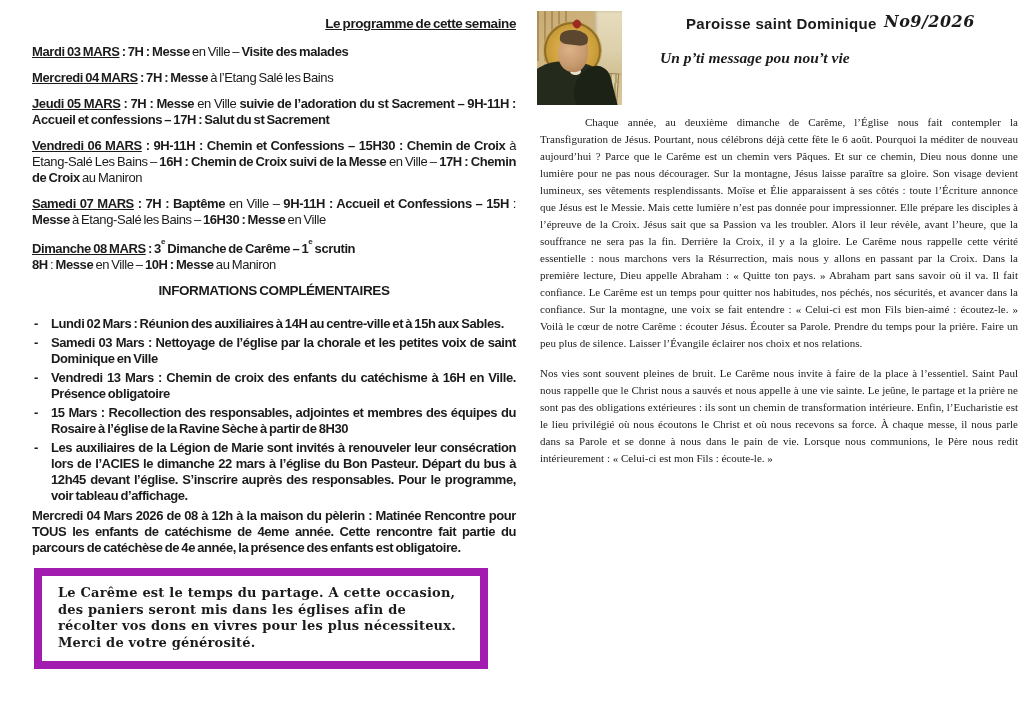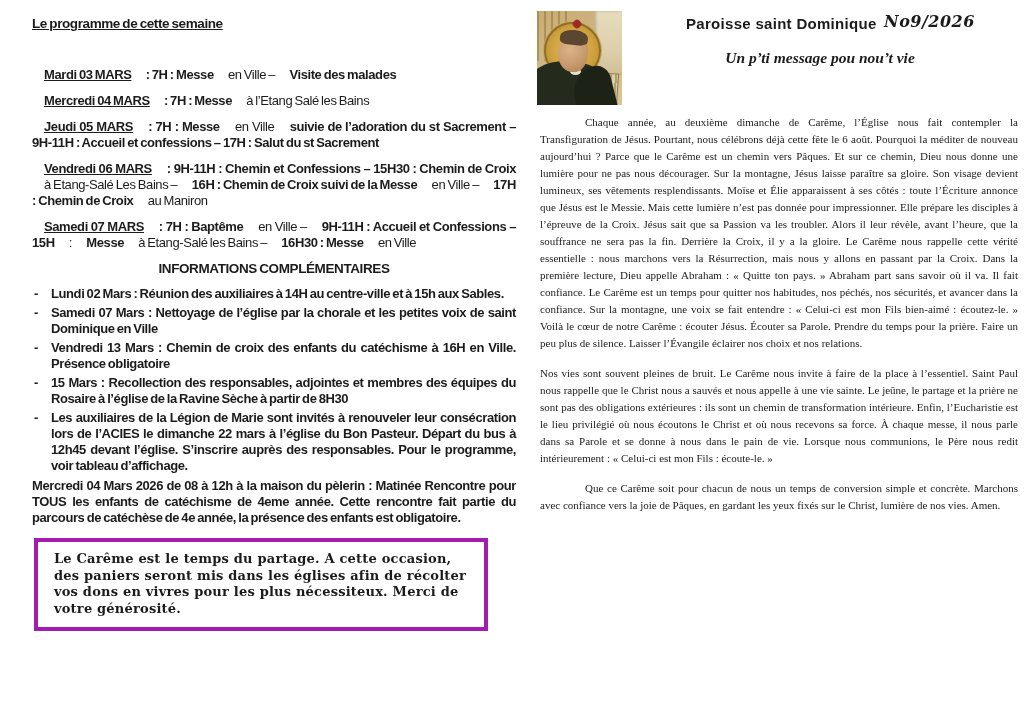--- a/index.html
+++ b/index.html
@@ -7,55 +7,55 @@
   body { position:relative; color:#1b1b1b; overflow:hidden; }
 
   
   .col-left {
     position:absolute; left:32px; top:16px; width:484px;
     font-family:"Liberation Sans", sans-serif;
     font-size:13px; line-height:16px; font-weight:bold;
     letter-spacing:-0.4px; word-spacing:-1px;
   }
   .left-title {
-    text-align:left; font-size:13.5px; margin-bottom:35px;
+    text-align:right; font-size:13.5px; margin-bottom:12px;
   }
   .u { text-decoration:underline; }
   .b { font-weight:bold; }
   .sched { text-align:justify; margin-bottom:10px; font-weight:normal; }
-  .sched span { font-weight:normal;margin-left:12px; }
+  .sched span { font-weight:normal; }
   .sched span.b { font-weight:bold; }
   sup { font-size:62%; position:relative; top:-0.45em; font-weight:bold; }
-  .info-title { text-align:center; font-size:13.5px; margin:3px 0 9px 0; }
+  .info-title { text-align:center; font-size:13.5px; margin:3px 0 17px 0; }
   .info-list { list-style:none; }
   .info-list li {
     position:relative; padding-left:19px; margin-bottom:3px; text-align:justify;
   }
   .info-list li::before { content:"-"; position:absolute; left:2px; top:0; }
   .meeting { margin-top:4px; text-align:justify; }
   .careme-box {
     margin-top:12px; margin-left:2px; width:454px;
-    border:4px solid #a21caf; padding:9px 13px 10px 16px;
+    border:8px solid #a21caf; padding:9px 13px 10px 16px;
     font-family:"DejaVu Serif", serif; font-size:13px; line-height:16.5px;
     font-weight:bold; letter-spacing:0.2px; word-spacing:0;
   }
 
   
   .parish {
     position:absolute; left:686px; top:15px;
     font-family:"Liberation Sans", sans-serif; font-weight:bold;
     font-size:15px; letter-spacing:0.3px;
   }
   .issue {
     position:absolute; left:884px; top:12px;
     font-family:"DejaVu Serif", serif; font-style:italic; font-weight:bold;
     font-size:16px; letter-spacing:0.5px;
   }
   .subtitle {
-    position:absolute; left:660px; top:49px; width:320px; text-align:center;
+    position:absolute; left:660px; top:49px; width:320px; text-align:left;
     font-family:"Liberation Serif", serif; font-style:italic; font-weight:bold;
     font-size:15.5px;
   }
   .essay {
     position:absolute; left:540px; top:114px; width:478px;
     font-family:"Liberation Serif", serif; font-size:11px; line-height:17px;
     text-align:justify;
   }
   .essay p { margin-bottom:13px; }
   .essay p.ind { text-indent:45px; }
@@ -120,27 +120,28 @@
 
 <div class="col-left">
   <div class="left-title"><span class="u">Le programme de cette semaine</span></div>
 
   <div id="schedule">
       <p class="sched"><span class="b u">Mardi 03 MARS</span><span class="b"> : 7H : Messe</span><span> en Ville – </span><span class="b">Visite des malades</span></p>
       <p class="sched"><span class="b u">Mercredi 04 MARS</span><span class="b"> :  7H : Messe</span><span> à l’Etang Salé les Bains</span></p>
       <p class="sched"><span class="b u">Jeudi 05 MARS</span><span class="b"> : 7H : Messe</span><span> en Ville </span><span class="b">suivie de l’adoration du st Sacrement – 9H-11H : Accueil et confessions – 17H : Salut du st Sacrement</span></p>
       <p class="sched"><span class="b u">Vendredi 06 MARS</span><span class="b"> :  9H-11H : Chemin et Confessions – 15H30 : Chemin de Croix</span><span> à Etang-Salé Les Bains – </span><span class="b">16H : Chemin de Croix suivi de la Messe</span><span> en Ville – </span><span class="b">17H : Chemin de Croix</span><span> au Maniron</span></p>
       <p class="sched"><span class="b u">Samedi 07 MARS</span><span class="b"> :  7H : Baptême</span><span> en Ville – </span><span class="b">9H-11H : Accueil et Confessions – 15H</span><span> : </span><span class="b">Messe</span><span> à Etang-Salé les Bains – </span><span class="b">16H30 : Messe</span><span> en Ville</span></p>
+      <p class="sched"><span class="b u">Dimanche 08 MARS</span><span class="b"> : 3</span><sup class="b">e</sup><span class="b"> Dimanche de Carême – 1</span><sup class="b">e</sup><span class="b"> scrutin</span><br><span class="b">8H</span><span> : </span><span class="b">Messe</span><span> en Ville – </span><span class="b">10H : Messe</span><span> au Maniron</span></p>
     </div>
 
   <div class="info-title">INFORMATIONS COMPLÉMENTAIRES</div>
 
   <ul class="info-list" id="info-list">
       <li>Lundi 02 Mars : Réunion des auxiliaires à 14H au centre-ville et à 15h aux Sables.</li>
-      <li>Samedi 07 Mars : Nettoyage de l’église par la chorale et les petites voix de saint Dominique en Ville</li>
+      <li>Samedi 03 Mars : Nettoyage de l’église par la chorale et les petites voix de saint Dominique en Ville</li>
       <li>Vendredi 13 Mars : Chemin de croix des enfants du catéchisme à 16H en Ville. Présence obligatoire</li>
       <li>15 Mars : Recollection des responsables, adjointes et membres des équipes du Rosaire à l’église de la Ravine Sèche à partir de 8H30</li>
       <li>Les auxiliaires de la Légion de Marie sont invités à renouveler leur consécration lors de l’ACIES le dimanche 22 mars à l’église du Bon Pasteur. Départ du bus à 12h45 devant l’église. S’inscrire auprès des responsables. Pour le programme, voir tableau d’affichage.</li>
     </ul>
 
   <p class="meeting">Mercredi 04 Mars 2026 de 08 à 12h à la maison du pèlerin : Matinée Rencontre pour TOUS les enfants de catéchisme de 4eme année. Cette rencontre fait partie du parcours de catéchèse de 4e année, la présence des enfants est obligatoire.</p>
 
   <div class="careme-box">
     <span>Le Carême est le temps du partage. A cette occasion, des paniers seront mis dans les églises afin de récolter vos dons en vivres pour les plus nécessiteux. Merci de votre générosité.</span>
   </div>
@@ -159,14 +160,13 @@
   <div class="s-hair"></div>
 </div>
 
 <div class="parish">Paroisse saint Dominique</div>
 <div class="issue">No9/2026</div>
 <div class="subtitle">Un p’ti message pou nou’t vie</div>
 
 <div class="essay" id="essay">
     <p class="ind">Chaque année, au deuxième dimanche de Carême, l’Église nous fait contempler la Transfiguration de Jésus. Pourtant, nous célébrons déjà cette fête le 6 août. Pourquoi la méditer de nouveau aujourd’hui ? Parce que le Carême est un chemin vers Pâques. Et sur ce chemin, Dieu nous donne une lumière pour ne pas nous décourager. Sur la montagne, Jésus laisse paraître sa gloire. Son visage devient lumineux, ses vêtements resplendissants. Moïse et Élie apparaissent à ses côtés : toute l’Écriture annonce que Jésus est le Messie. Mais cette lumière n’est pas donnée pour impressionner. Elle prépare les disciples à l’épreuve de la Croix. Jésus sait que sa Passion va les troubler. Alors il leur révèle, avant l’heure, que la souffrance ne sera pas la fin. Derrière la Croix, il y a la gloire. Le Carême nous rappelle cette vérité essentielle : nous marchons vers la Résurrection, mais nous y allons en passant par la Croix. Dans la première lecture, Dieu appelle Abraham : « Quitte ton pays. » Abraham part sans savoir où il va. Il fait confiance. Le Carême est un temps pour quitter nos habitudes, nos péchés, nos sécurités, et avancer dans la confiance. Sur la montagne, une voix se fait entendre : « Celui-ci est mon Fils bien-aimé : écoutez-le. » Voilà le cœur de notre Carême : écouter Jésus. Écouter sa Parole. Prendre du temps pour la prière. Faire un peu plus de silence. Laisser l’Évangile éclairer nos choix et nos relations.</p>
     <p class="sp">Nos vies sont souvent pleines de bruit. Le Carême nous invite à faire de la place à l’essentiel. Saint Paul nous rappelle que le Christ nous a sauvés et nous appelle à une vie sainte. Le jeûne, le partage et la prière ne sont pas des obligations extérieures : ils sont un chemin de transformation intérieure. Enfin, l’Eucharistie est le lieu privilégié où nous écoutons le Christ et où nous recevons sa force. À chaque messe, il nous parle dans sa Parole et se donne à nous dans le pain de vie. Lorsque nous communions, le Père nous redit intérieurement : « Celui-ci est mon Fils : écoute-le. »</p>
-    <p class="ind">Que ce Carême soit pour chacun de nous un temps de conversion simple et concrète. Marchons avec confiance vers la joie de Pâques, en gardant les yeux fixés sur le Christ, lumière de nos vies. Amen.</p>
   </div>
 
 </body></html>

